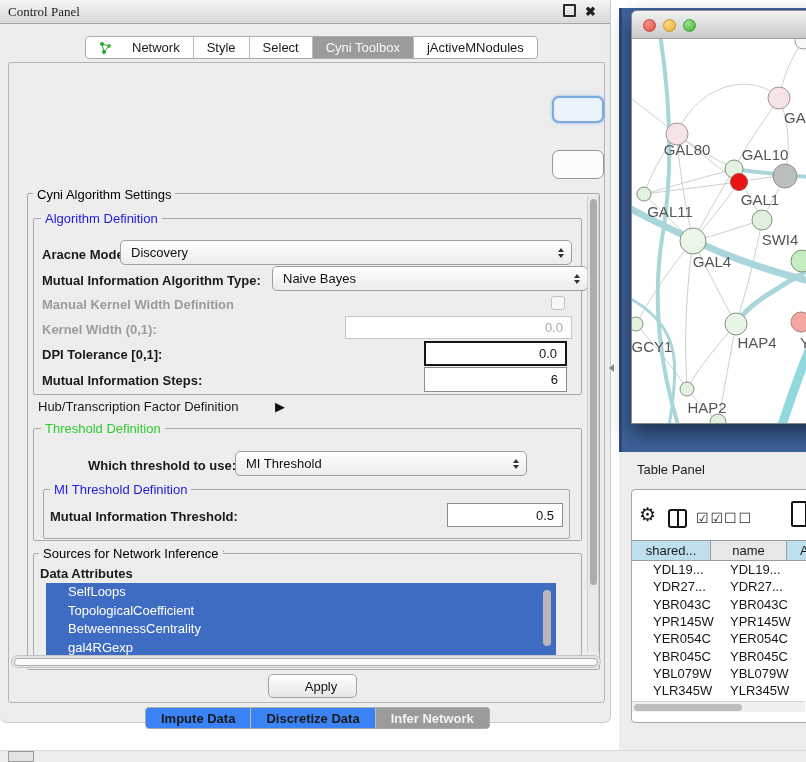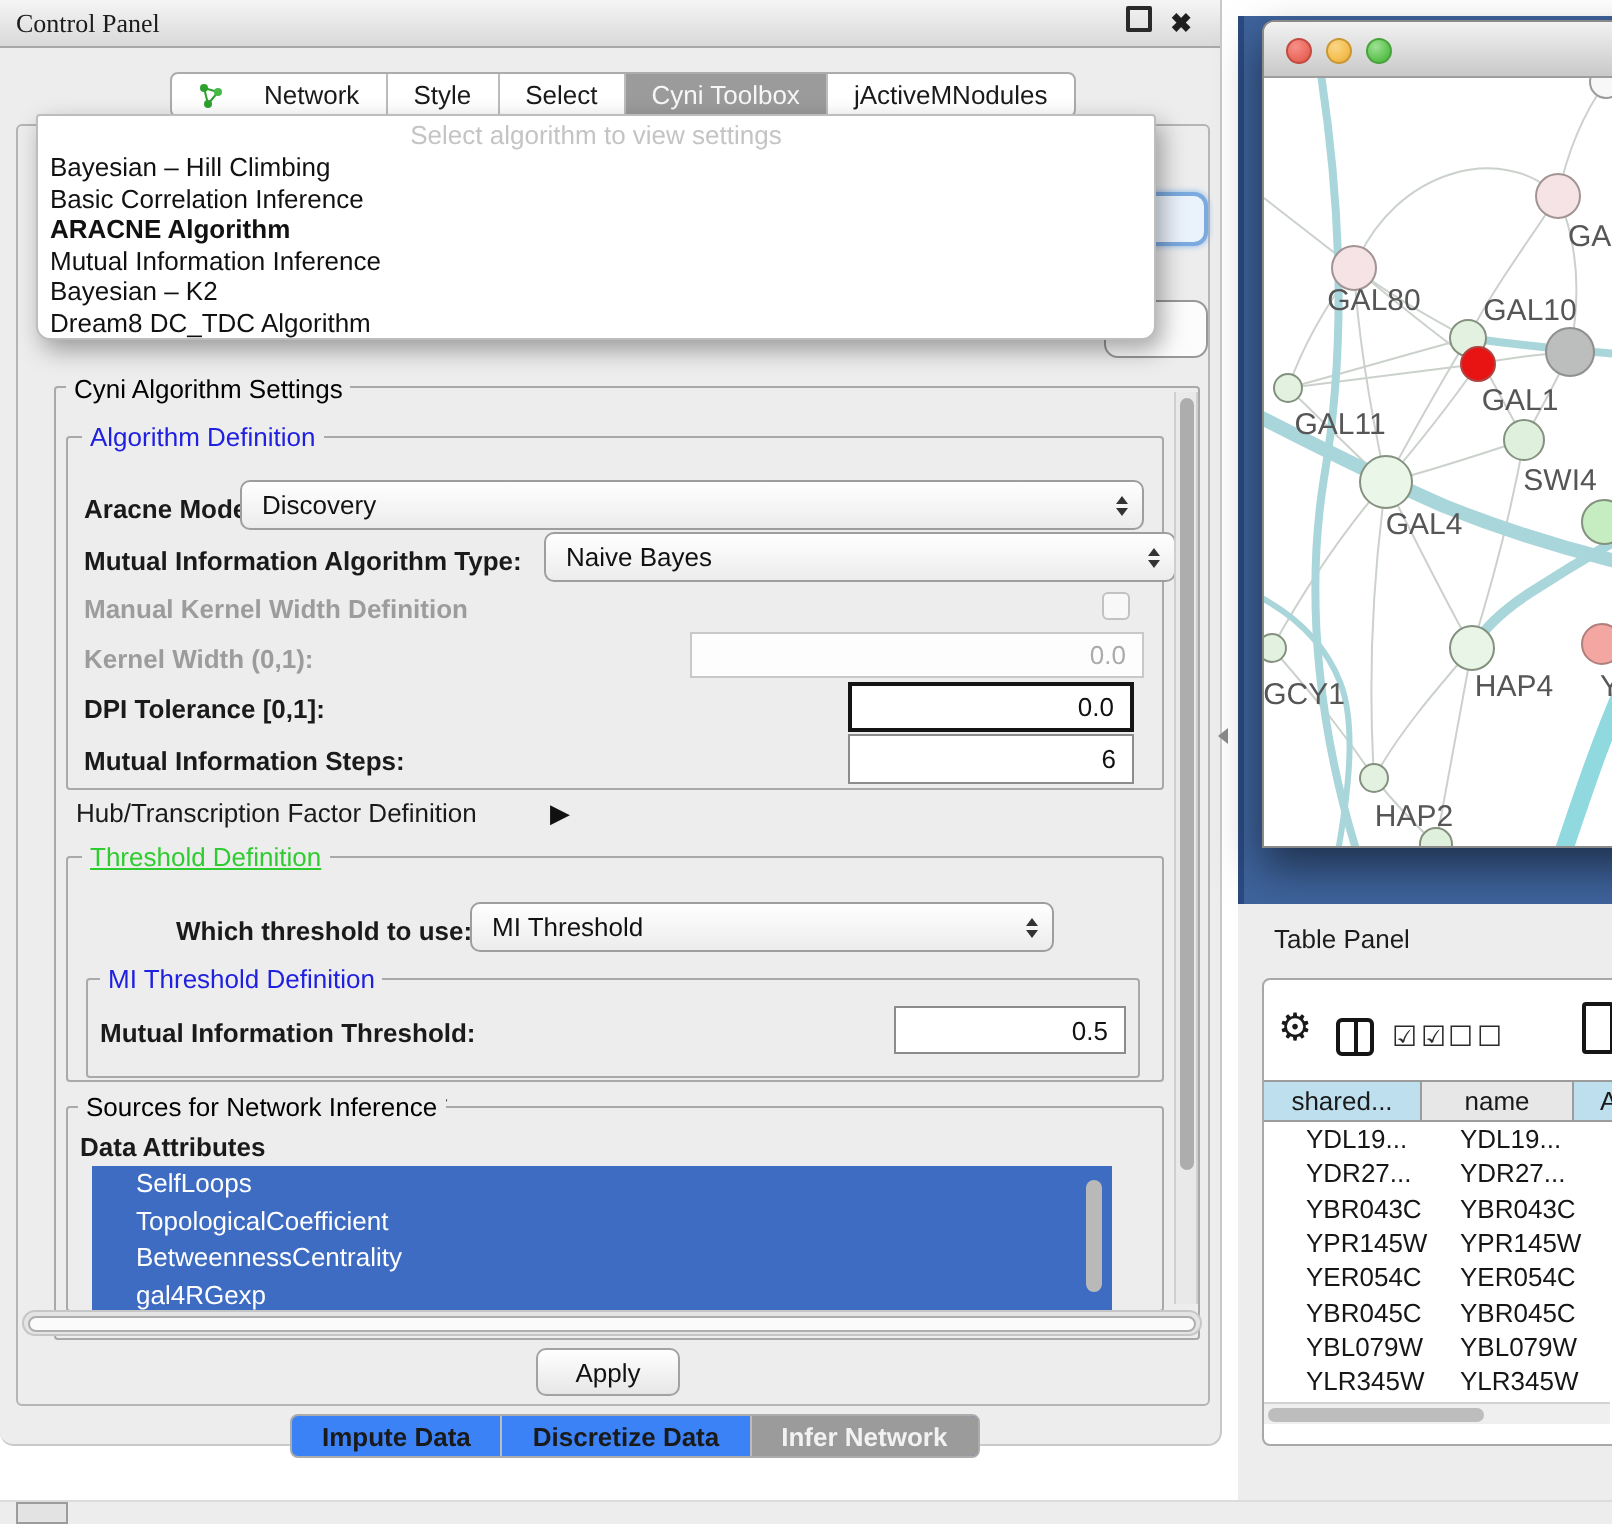--- a/index.html
+++ b/index.html
@@ -80,21 +80,21 @@
   .cyni-vscroll{left:587px;top:196px;width:12px;height:456px;background:#E9E9E9;
                 border-left:1px solid #CFCFCF;border-right:1px solid #CFCFCF;box-sizing:border-box;z-index:3;}
   .cyni-vthumb{position:absolute;left:1.5px;top:3px;width:7px;height:386px;background:#ADADAD;border-radius:4px;}
   .hscroll{left:11px;top:655px;width:590px;height:13px;background:#E4E4E4;border:1px solid #C6C6C6;
            border-radius:7px;box-sizing:border-box;z-index:4;}
   .hthumb{position:absolute;left:2px;top:1.5px;width:584px;height:8px;background:#FBFBFB;
           border:1px solid #AEAEAE;border-radius:5px;box-sizing:border-box;}
 
   .apply-btn{left:268px;top:674px;width:70px;height:22px;border:1px solid #A2A2A2;border-radius:5px;
              background:linear-gradient(#FFFFFF,#E6E6E6);font-size:13px;color:#111;
-             display:flex;align-items:center;justify-content:center;}
+             display:flex;align-items:center;justify-content:center;padding-left:17px;}
 
   .bottom-tabbar{left:145px;top:707px;height:22px;display:flex;background:#3b82f6;
                  border:1px solid #ACACAC;border-radius:4px;overflow:hidden;box-sizing:border-box;}
   .btab{display:flex;align-items:center;padding:0 15px;font-size:13px;font-weight:bold;color:#1A1A1A;
         border-left:1px solid #BDBDBD;white-space:nowrap;}
   .btab:first-child{border-left:none;}
   .btab.active{background:#9B9B9B;color:#F2F2F2;}
 
   .splitter{left:609px;top:364px;width:0;height:0;border-top:4px solid transparent;
             border-bottom:4px solid transparent;border-right:5px solid #8A8A8A;}
@@ -186,29 +186,20 @@
     <div class="tab">
         <span>jActiveMNodules</span>
       </div>
   </div>
 
   <div class="abs tabpage"></div>
 
   <div class="abs frag-combo"></div>
   <div class="abs frag-field"></div>
 
-  <div class="abs dropdown">
-    <div class="dd-prompt">Select algorithm to view settings</div>
-    <div class="dd-item">Bayesian – Hill Climbing</div>
-    <div class="dd-item">Basic Correlation Inference</div>
-    <div class="dd-item sel">ARACNE Algorithm</div>
-    <div class="dd-item">Mutual Information Inference</div>
-    <div class="dd-item">Bayesian – K2</div>
-    <div class="dd-item">Dream8 DC_TDC Algorithm</div>
-  </div>
 
   <div class="abs group" style="left:27px;top:193px;width:573px;height:477px;"></div>
   <div class="abs group-title" style="left:33px;top:187px;">Cyni Algorithm Settings</div>
 
   <div class="abs group" style="left:33px;top:218px;width:549px;height:177px;"></div>
   <div class="abs group-title gt-blue" style="left:41px;top:211px;">Algorithm Definition</div>
 
   <div class="abs lbl" style="left:42px;top:247px;">Aracne Mode:</div>
   <div class="abs combo" style="left:120px;top:240px;width:452px;height:25px;">
     <span>Discovery</span>
@@ -242,21 +233,21 @@
 
   <div class="abs lbl" style="left:42px;top:373px;">Mutual Information Steps:</div>
   <div class="abs field" style="left:424px;top:367px;width:143px;height:25px;">
     <span>6</span>
   </div>
 
   <div class="abs plain" style="left:38px;top:399px;">Hub/Transcription Factor Definition</div>
   <div class="abs" style="left:275px;top:399px;font-size:13px;color:#111;">▶</div>
 
   <div class="abs group" style="left:33px;top:428px;width:549px;height:113px;"></div>
-  <div class="abs group-title gt-green" style="left:41px;top:421px;text-decoration:underline;">Threshold Definition</div>
+  <div class="abs group-title gt-green" style="left:41px;top:421px;">Threshold Definition</div>
 
   <div class="abs lbl" style="left:88px;top:458px;">Which threshold to use:</div>
   <div class="abs combo" style="left:235px;top:451px;width:292px;height:25px;">
     <span>MI Threshold</span>
     <span class="stepper">
         <i class="up"></i>
         <i class="dn"></i>
       </span>
   </div>
 

